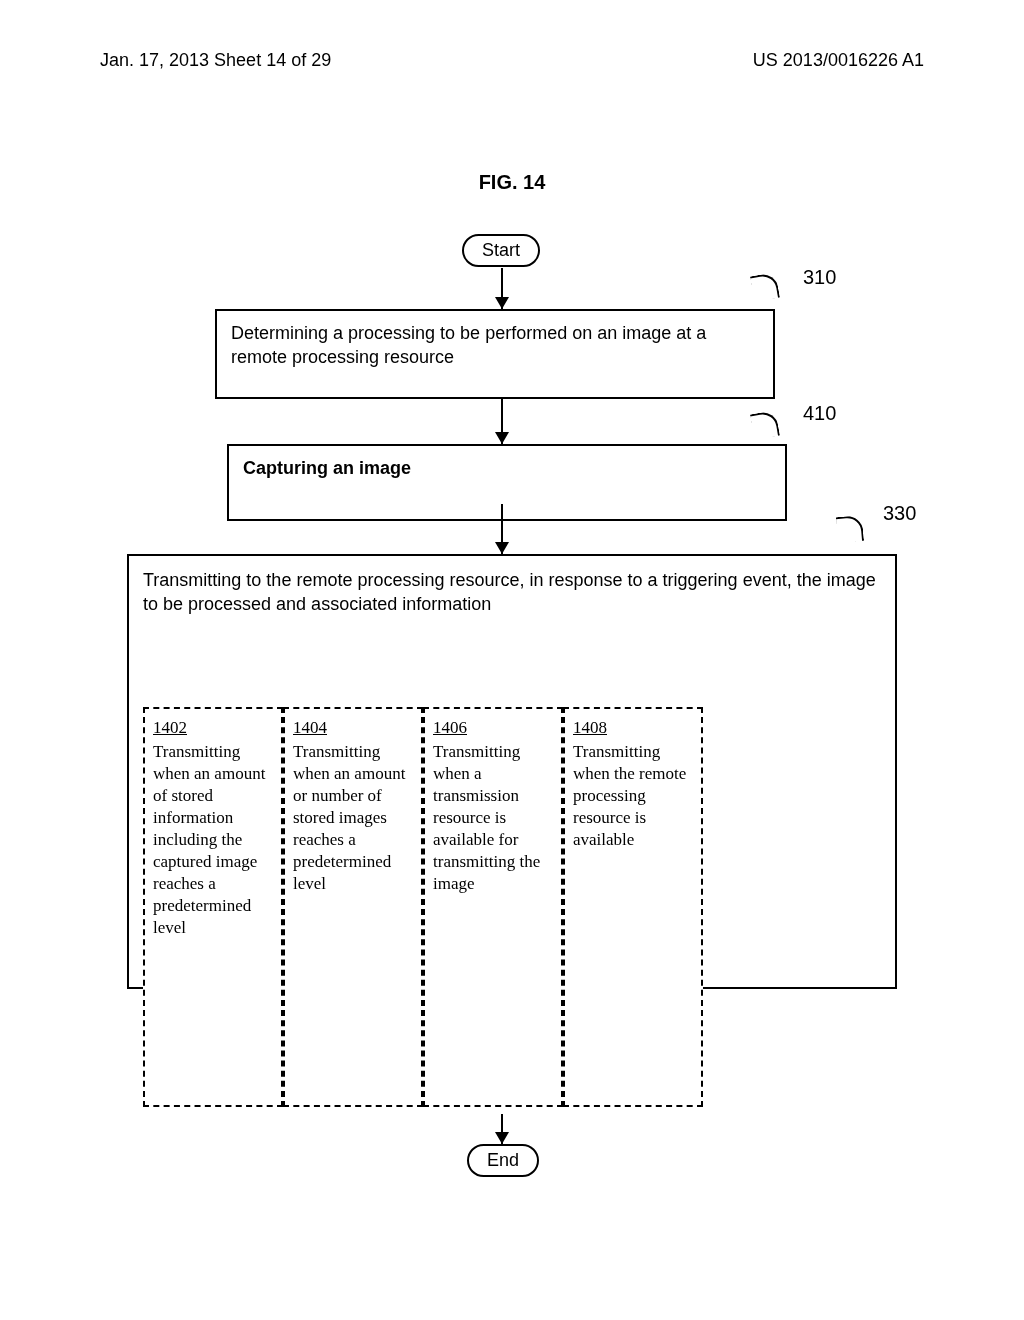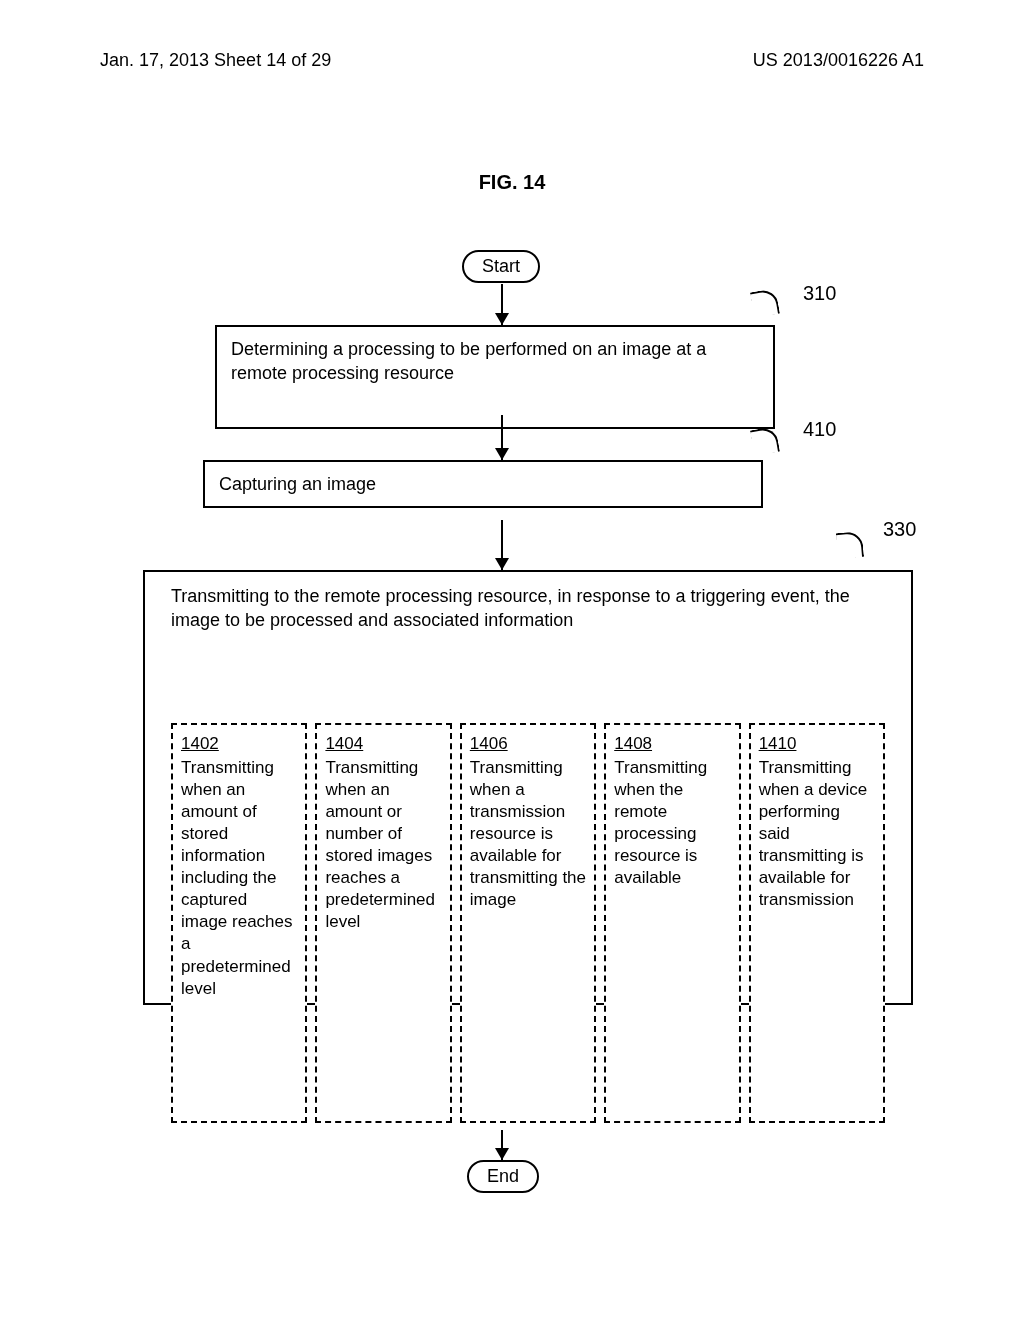--- a/index.html
+++ b/index.html
@@ -18,21 +18,21 @@
       font-size: 18px;
     }
     .header .left { font-weight: bold; }
     .header .center { font-weight: normal; }
     .header .right { font-weight: normal; }
     .fig-title {
       text-align: center;
       font-weight: bold;
       font-size: 20px;
       margin-top: 90px;
-      margin-bottom: 56px;
+      margin-bottom: 40px;
     }
     .diagram {
       position: relative;
       width: 770px;
       margin: 0 auto;
     }
     .terminal {
       position: absolute;
       border: 2px solid #000;
       border-radius: 18px;
@@ -44,36 +44,37 @@
     .start { left: 335px; top: 0; }
     .end { left: 340px; top: 910px; }
     .box {
       position: absolute;
       border: 2px solid #000;
       background: #fff;
       font-size: 18px;
       padding: 10px 14px;
       line-height: 1.35;
     }
-    .box310 { left: 88px; top: 75px; width: 560px; height: 104px; }
-    .box320 { left: 76px; top: 210px; width: 560px; height: 48px; }
-    .box330 { left: 16px; top: 320px; width: 770px; height: 435px; padding: 12px 26px; }
+    .box310 { left: 88px; top: 75px; width: 560px; height: 90px; }
+    .box320 { left: 100px; top: 210px; width: 560px; height: 77px; font-weight: bold; }
+    .box330 { left: 0px; top: 320px; width: 770px; height: 435px; padding: 12px 14px; }
     .dashed-box {
       border: 2px dashed #000;
       padding: 8px 8px;
       font-size: 17px;
       line-height: 1.3;
       width: 140px;
       height: 400px;
       background: #fff;
     }
     .dashed-row {
       display: flex;
-      gap: 8px;
+      gap: 0;
       margin-top: 90px;
+      font-family: Liberation Serif, serif;
     }
     .dashed-box .ref {
       text-decoration: underline;
       display: block;
       margin-bottom: 2px;
     }
     .ref-label {
       position: absolute;
       font-size: 20px;
       margin-left: 11px;
@@ -168,24 +169,20 @@
         <span>Transmitting when an amount or number of stored images reaches a predetermined level</span>
       </div>
       <div class="dashed-box">
         <span class="ref">1406</span>
         <span>Transmitting when  a transmission resource is available for transmitting the image</span>
       </div>
       <div class="dashed-box">
         <span class="ref">1408</span>
         <span>Transmitting when the remote processing resource is available</span>
       </div>
-      <div class="dashed-box">
-        <span class="ref">1410</span>
-        <span>Transmitting when a device performing said transmitting is available for transmission</span>
-      </div>
     </div>
   </div>
 
   <div class="vline l4"></div>
   <div class="arrowhead a4"></div>
 
   <div class="terminal end">
     <span>End</span>
   </div>
 

